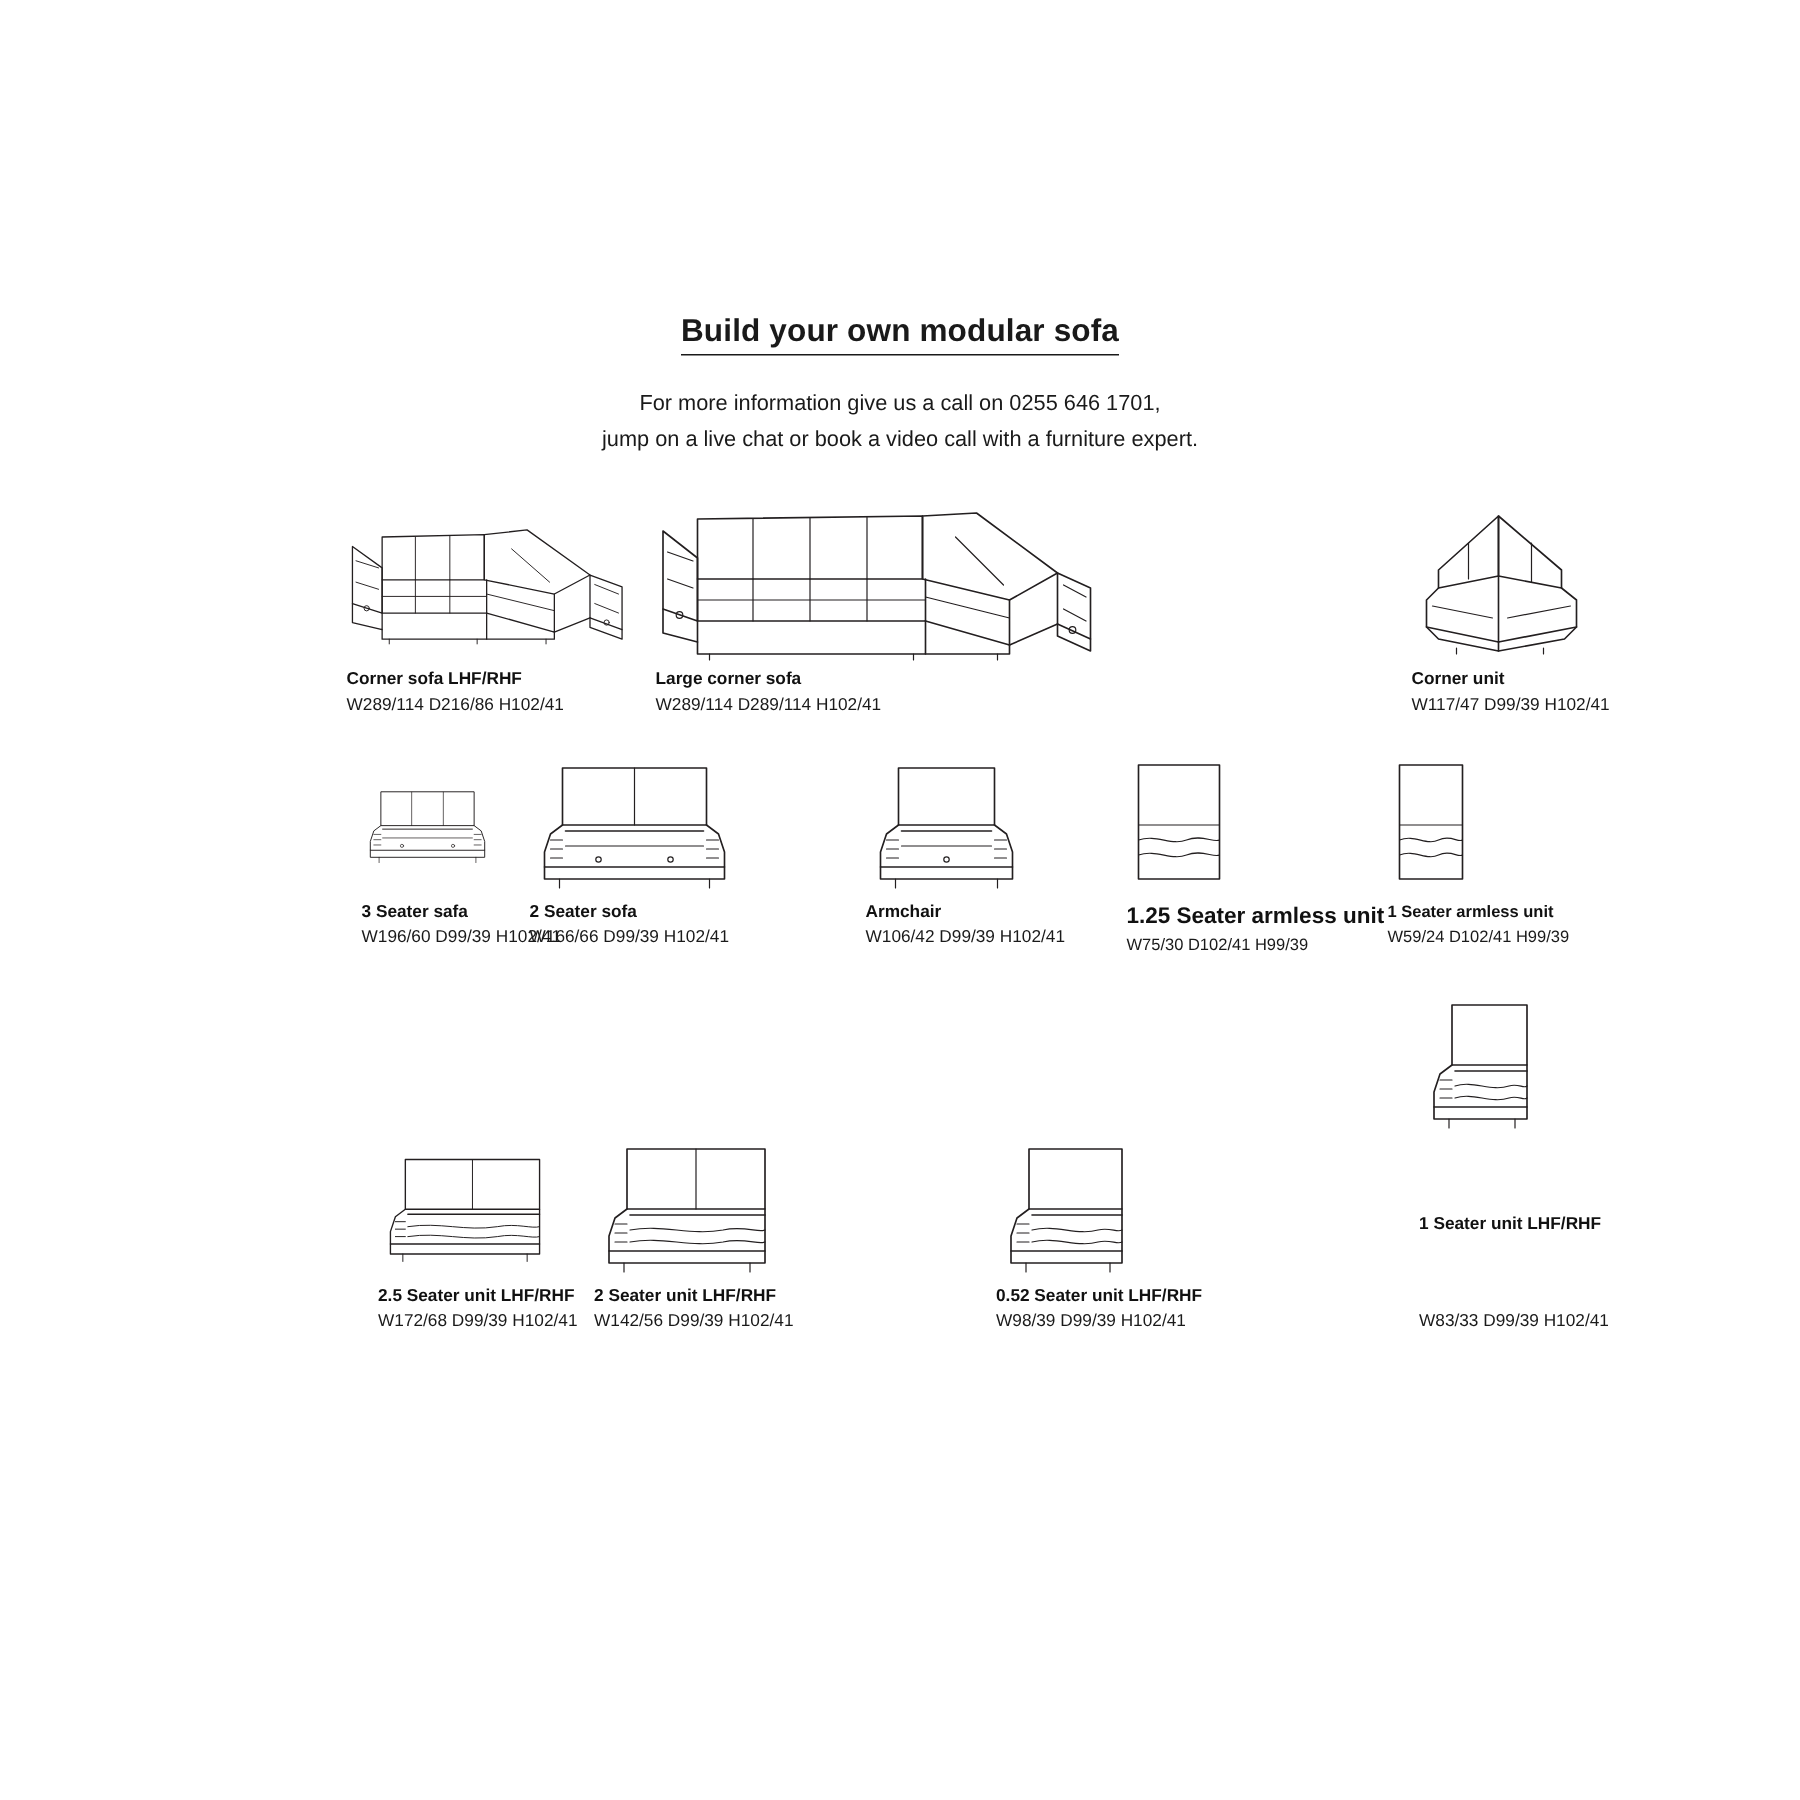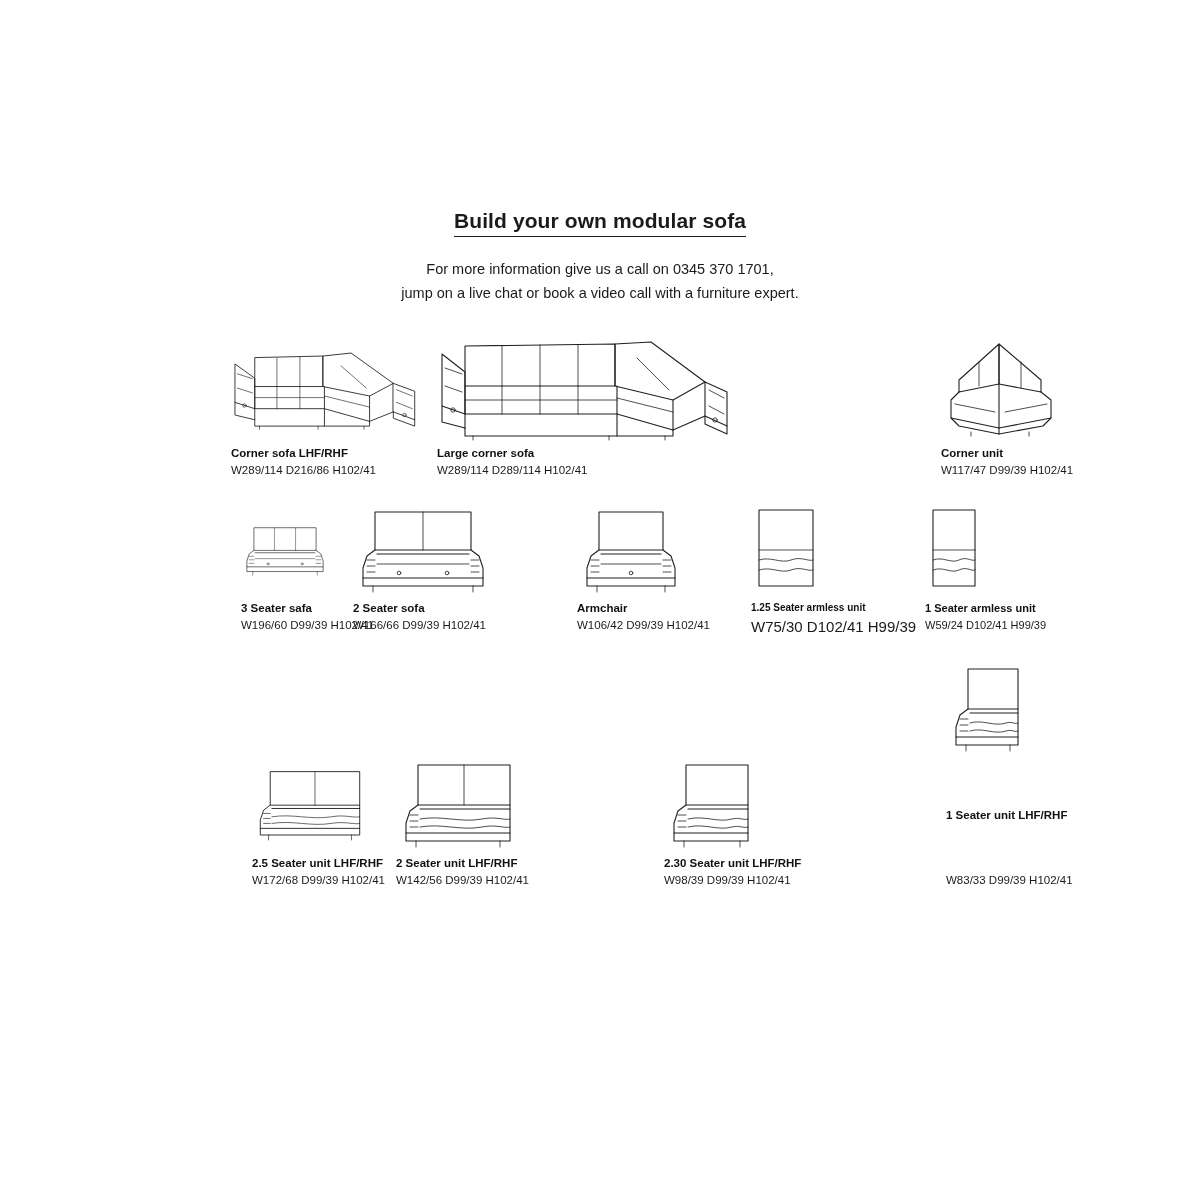--- a/index.html
+++ b/index.html
@@ -82,21 +82,21 @@
   .ln-thin { fill: none; stroke: #231f20; stroke-width: 0.8; stroke-linejoin: round; stroke-linecap: round; }
 </style>
 </head>
 <body>
 
 <div class="page">
 
   <div class="header">
     <div class="title">Build your own modular sofa</div>
     <div class="subtitle">
-      <div>For more information give us a call on 0345 370 1701,</div>
+      <div>For more information give us a call on 0255 646 1701,</div>
       <div>jump on a live chat or book a video call with a furniture expert.</div>
     </div>
   </div>
 
 
   <div class="grid">
 
     <div class="row row1" style="margin-top:12px;">
 
       <div class="cell" style="width:330px; padding-left:136px;">
@@ -289,22 +289,22 @@
             <g class="ln">
               <path d="M8,4 L8,80 L62,80 L62,4 Z"></path>
             </g>
             <g class="ln-thin">
               <path d="M8,44 L62,44"></path>
               <path d="M8,54 C20,50 30,58 40,54 C50,50 58,56 62,54"></path>
               <path d="M8,64 C20,60 30,68 40,64 C50,60 58,66 62,64"></path>
             </g>
           </svg>
         </div>
-        <div class="label" style="font-size:10px;">1.25 Seater armless unit</div>
-        <div class="dims" style="font-size:15px;">W75/30 D102/41 H99/39</div>
+        <div class="label" style="font-size:15px;">1.25 Seater armless unit</div>
+        <div class="dims" style="font-size:11px;">W75/30 D102/41 H99/39</div>
       </div>
 
       <div class="cell" style="width:170px; padding-left:0px;">
         <div class="art" style="justify-content:flex-start; height:92px;">
           <svg width="60" height="90" viewBox="0 0 60 90">
             <g class="ln">
               <path d="M8,4 L8,80 L50,80 L50,4 Z"></path>
             </g>
             <g class="ln-thin">
               <path d="M8,44 L50,44"></path>
@@ -377,21 +377,21 @@
             </g>
             <g class="ln-thin">
               <path d="M24,58 C40,54 54,62 68,58 C76,56 81,60 84,58"></path>
               <path d="M24,66 C40,62 54,70 68,66 C76,64 81,68 84,66"></path>
               <path d="M14,54 L22,54 M14,60 L22,60 M14,66 L22,66"></path>
               <path d="M20,80 L20,86"></path>
               <path d="M76,80 L76,86"></path>
             </g>
           </svg>
         </div>
-        <div class="label">2.30 Seater unit  LHF/RHF</div>
+        <div class="label">0.52 Seater unit  LHF/RHF</div>
         <div class="dims">W98/39 D99/39 H102/41</div>
       </div>
 
       <div class="cell" style="width:200px; padding-left:62px;gap:48px;">
         <div class="art" style="justify-content:flex-start; height:92px;">
           <svg width="84" height="90" viewBox="0 0 84 90">
             <g class="ln">
               <path d="M22,4 L22,44 L72,44 L72,4 Z"></path>
               <path d="M22,44 L14,50 L10,62 L10,72 L72,72 L72,44"></path>
               <path d="M10,72 L10,80 L72,80 L72,72"></path>

